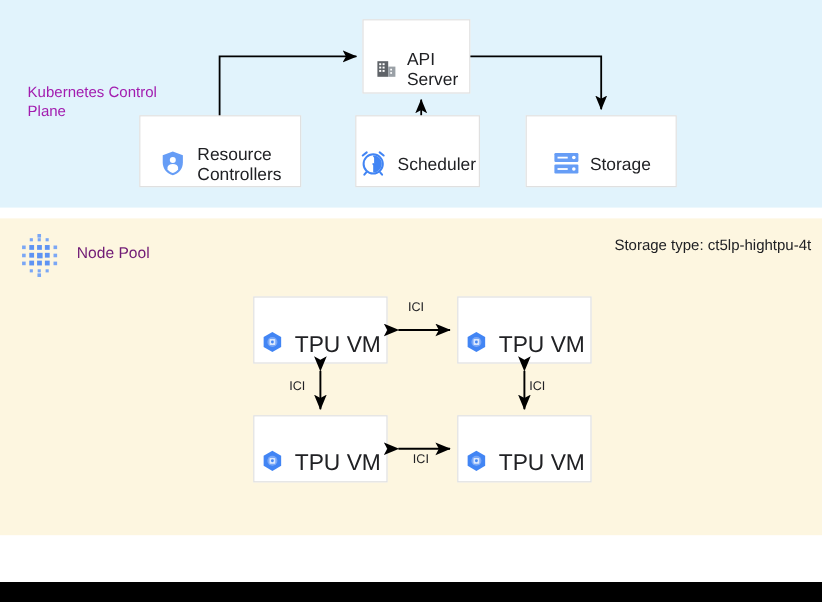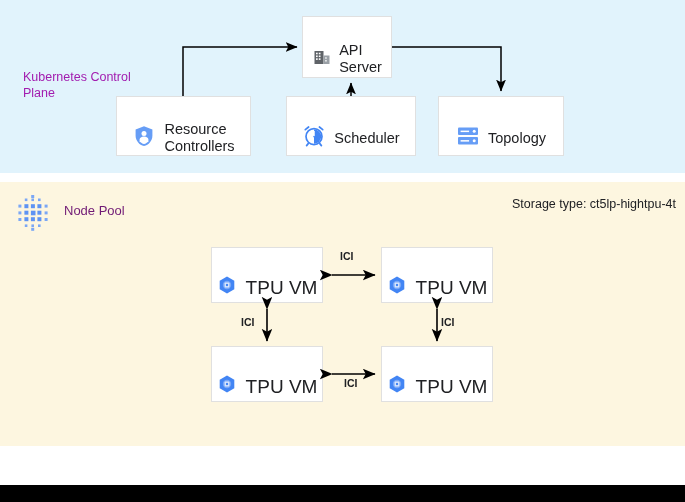--- a/index.html
+++ b/index.html
@@ -36,37 +36,37 @@
     box-sizing:border-box;display:flex;align-items:center;justify-content:center;
   }
   .box-inner{display:flex;align-items:center;gap:8px;margin-top:24px;}
   .box-label{font-size:14.5px;color:#202124;line-height:17px;white-space:pre-line;}
   .ico{flex:0 0 auto;display:block;}
 
   
   #api-server-box{left:302px;top:16px;width:90px;height:62px;}
   #api-server-box .box-inner{gap:7px;}
   #resource-controllers-box{left:116px;top:96px;width:135px;height:60px;}
-  #scheduler-box{left:286px;top:96px;width:130px;height:60px;}
+  #scheduler-box{left:296px;top:96px;width:104px;height:60px;}
   #storage-box{left:438px;top:96px;width:126px;height:60px;}
 
   
   .tpu-box{width:112px;height:56px;}
   #tpu-vm-1{left:211px;top:247px;}
   #tpu-vm-2{left:381px;top:247px;}
   #tpu-vm-3{left:211px;top:346px;}
   #tpu-vm-4{left:381px;top:346px;}
   .tpu-box .box-inner{gap:9px;}
   .tpu-box .box-label{font-size:19px;}
 
   
   #wires{position:absolute;left:0;top:0;width:685px;height:502px;pointer-events:none;}
 
   
-  .ici{position:absolute;font-size:10.5px;color:#202124;font-weight:bold;}
+  .ici{position:absolute;font-size:10.5px;color:#202124;}
   #ici-top{left:340px;top:250px;}
   #ici-bottom{left:344px;top:377px;}
   #ici-left{left:241px;top:316px;}
   #ici-right{left:441px;top:316px;}
 </style>
 </head>
 <body>
 
 <div class="stage">
 
@@ -137,21 +137,21 @@
       <span class="ico">
         <svg width="24" height="22" viewBox="0 0 24 22">
           <rect x="2" y="2.5" width="20" height="7.5" rx="1" fill="#669df6"></rect>
           <rect x="2" y="12" width="20" height="7.5" rx="1" fill="#669df6"></rect>
           <rect x="4.6" y="5.6" width="8.5" height="1.5" fill="#ffffff"></rect>
           <rect x="4.6" y="15.1" width="8.5" height="1.5" fill="#ffffff"></rect>
           <circle cx="18.2" cy="6.3" r="1.5" fill="#ffffff"></circle>
           <circle cx="18.2" cy="15.8" r="1.5" fill="#ffffff"></circle>
         </svg>
       </span>
-      <span class="box-label">Topology</span>
+      <span class="box-label">Storage</span>
     </div>
   </div>
 
   <div class="band" id="node-pool-band"></div>
 
   <span class="ico" style="position:absolute;left:12px;top:192px;">
     <svg width="42" height="42" viewBox="0 0 42 42">
       <g fill="#7ba7f5">
         <rect x="19.2" y="3.0" width="3.0" height="3.0"></rect>
         <rect x="12.8" y="6.5" width="2.6" height="2.6"></rect>

